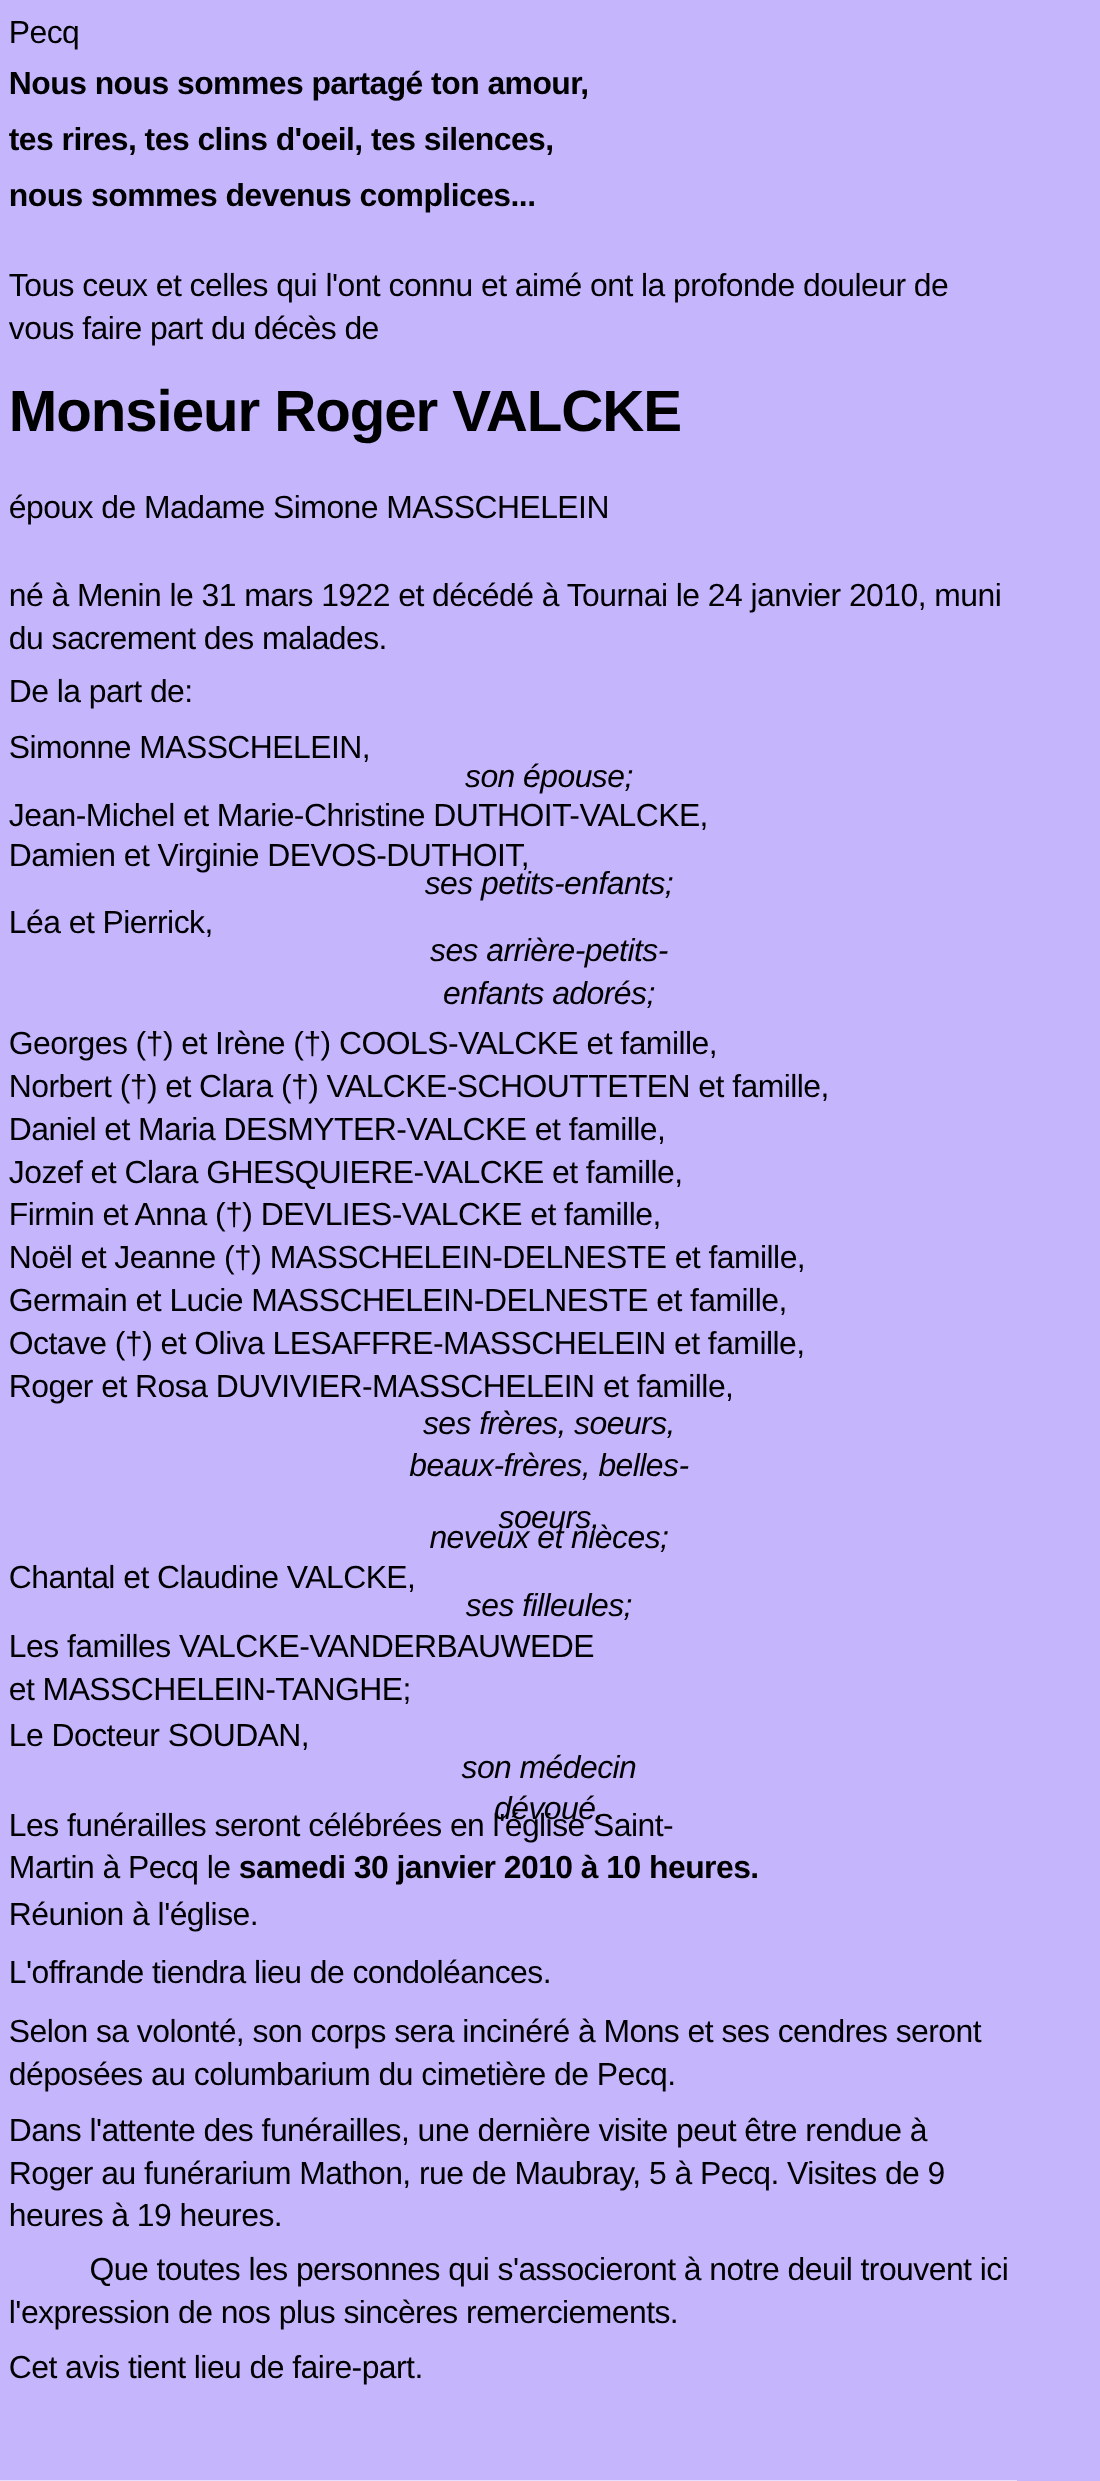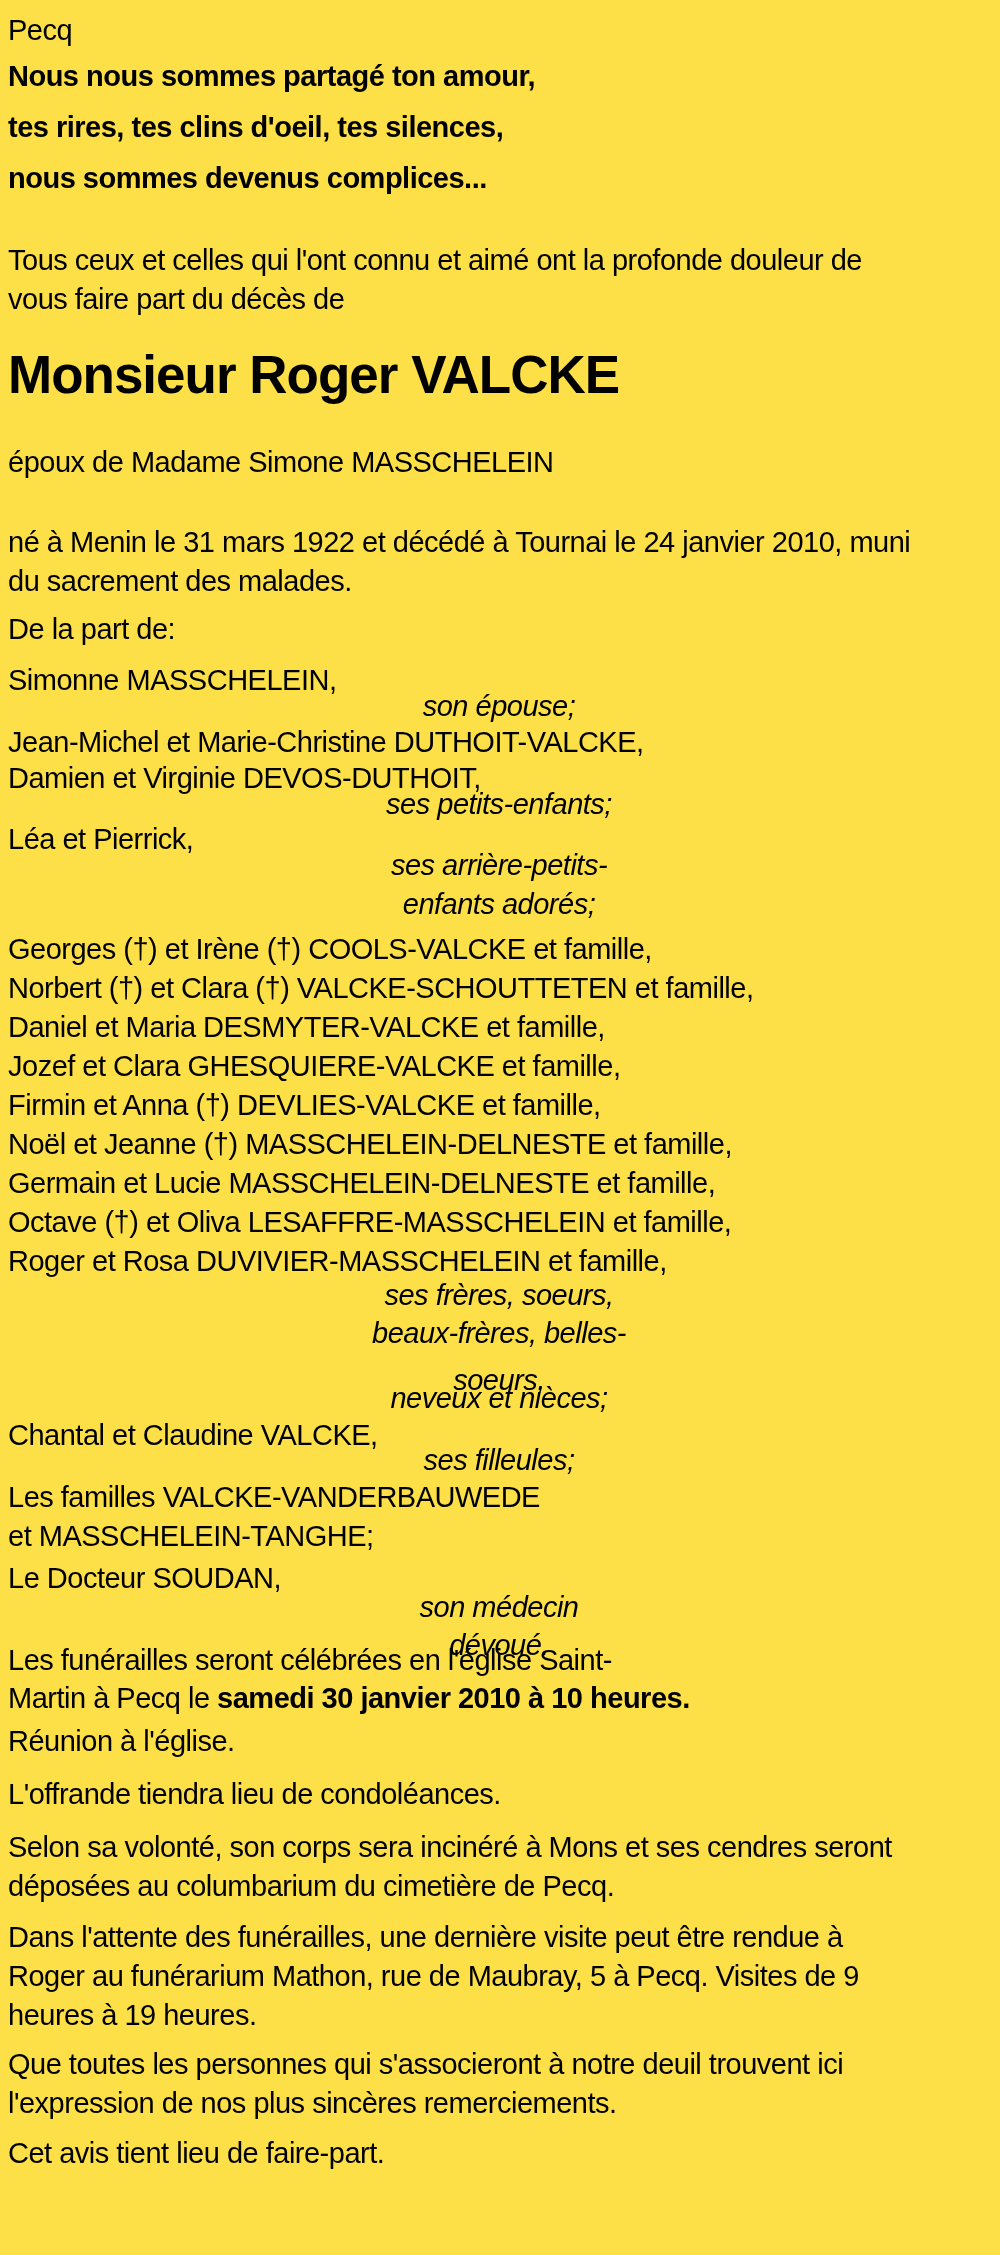--- a/index.html
+++ b/index.html
@@ -1,39 +1,39 @@
 <!DOCTYPE html>
 <html><head>
 <meta charset="utf-8">
 <style>
   html,body { margin:0; padding:0; background:#ffffff; }
   .page {
     position:relative;
     width:1000px; height:2255px;
     box-sizing:border-box;
-    background:#fde047;
+    background:#c4b5fd;
     color:#000000;
     font-family:"Liberation Sans", sans-serif;
     font-size:29px;
     letter-spacing:-0.5px;
     padding:11px 10px 0 8px;
     overflow:hidden;
   }
   .ln { line-height:39px; white-space:nowrap; }
   .body  { font-weight:normal; }
   .quote { font-weight:bold; }
   .title { font-size:53px; line-height:56px; font-weight:bold; letter-spacing:-1px; }
   .label { text-align:center; font-style:italic; }
   .b { font-weight:bold; }
 
   
   .mt3  { margin-top:3px; }  .mt4  { margin-top:4px; }
   .mt6  { margin-top:6px; }  .mt7  { margin-top:7px; }
   .mt8  { margin-top:8px; }  .mt9  { margin-top:9px; }
-  .mt10 { margin-top:10px; } .mt11 { margin-top:11px; }
+  .mt10 { margin-top:10px;text-align:center; } .mt11 { margin-top:11px; }
   .mt12 { margin-top:12px; } .mt14 { margin-top:14px; }
   .mt28 { margin-top:28px; } .mt40 { margin-top:40px; }
   .mt41 { margin-top:41px; } .mt43 { margin-top:43px; }
   .mtm1 { margin-top:-1px; } .mtm2 { margin-top:-2px; }
   .mtm3 { margin-top:-3px; } .mtm4 { margin-top:-4px; }
   .mtm5 { margin-top:-5px; } .mtm10{ margin-top:-10px; }
   .mtm13{ margin-top:-13px; }.mtm14{ margin-top:-14px; }
   .mtm21{ margin-top:-21px; }.mtm24{ margin-top:-24px; }
 </style>
 </head>

